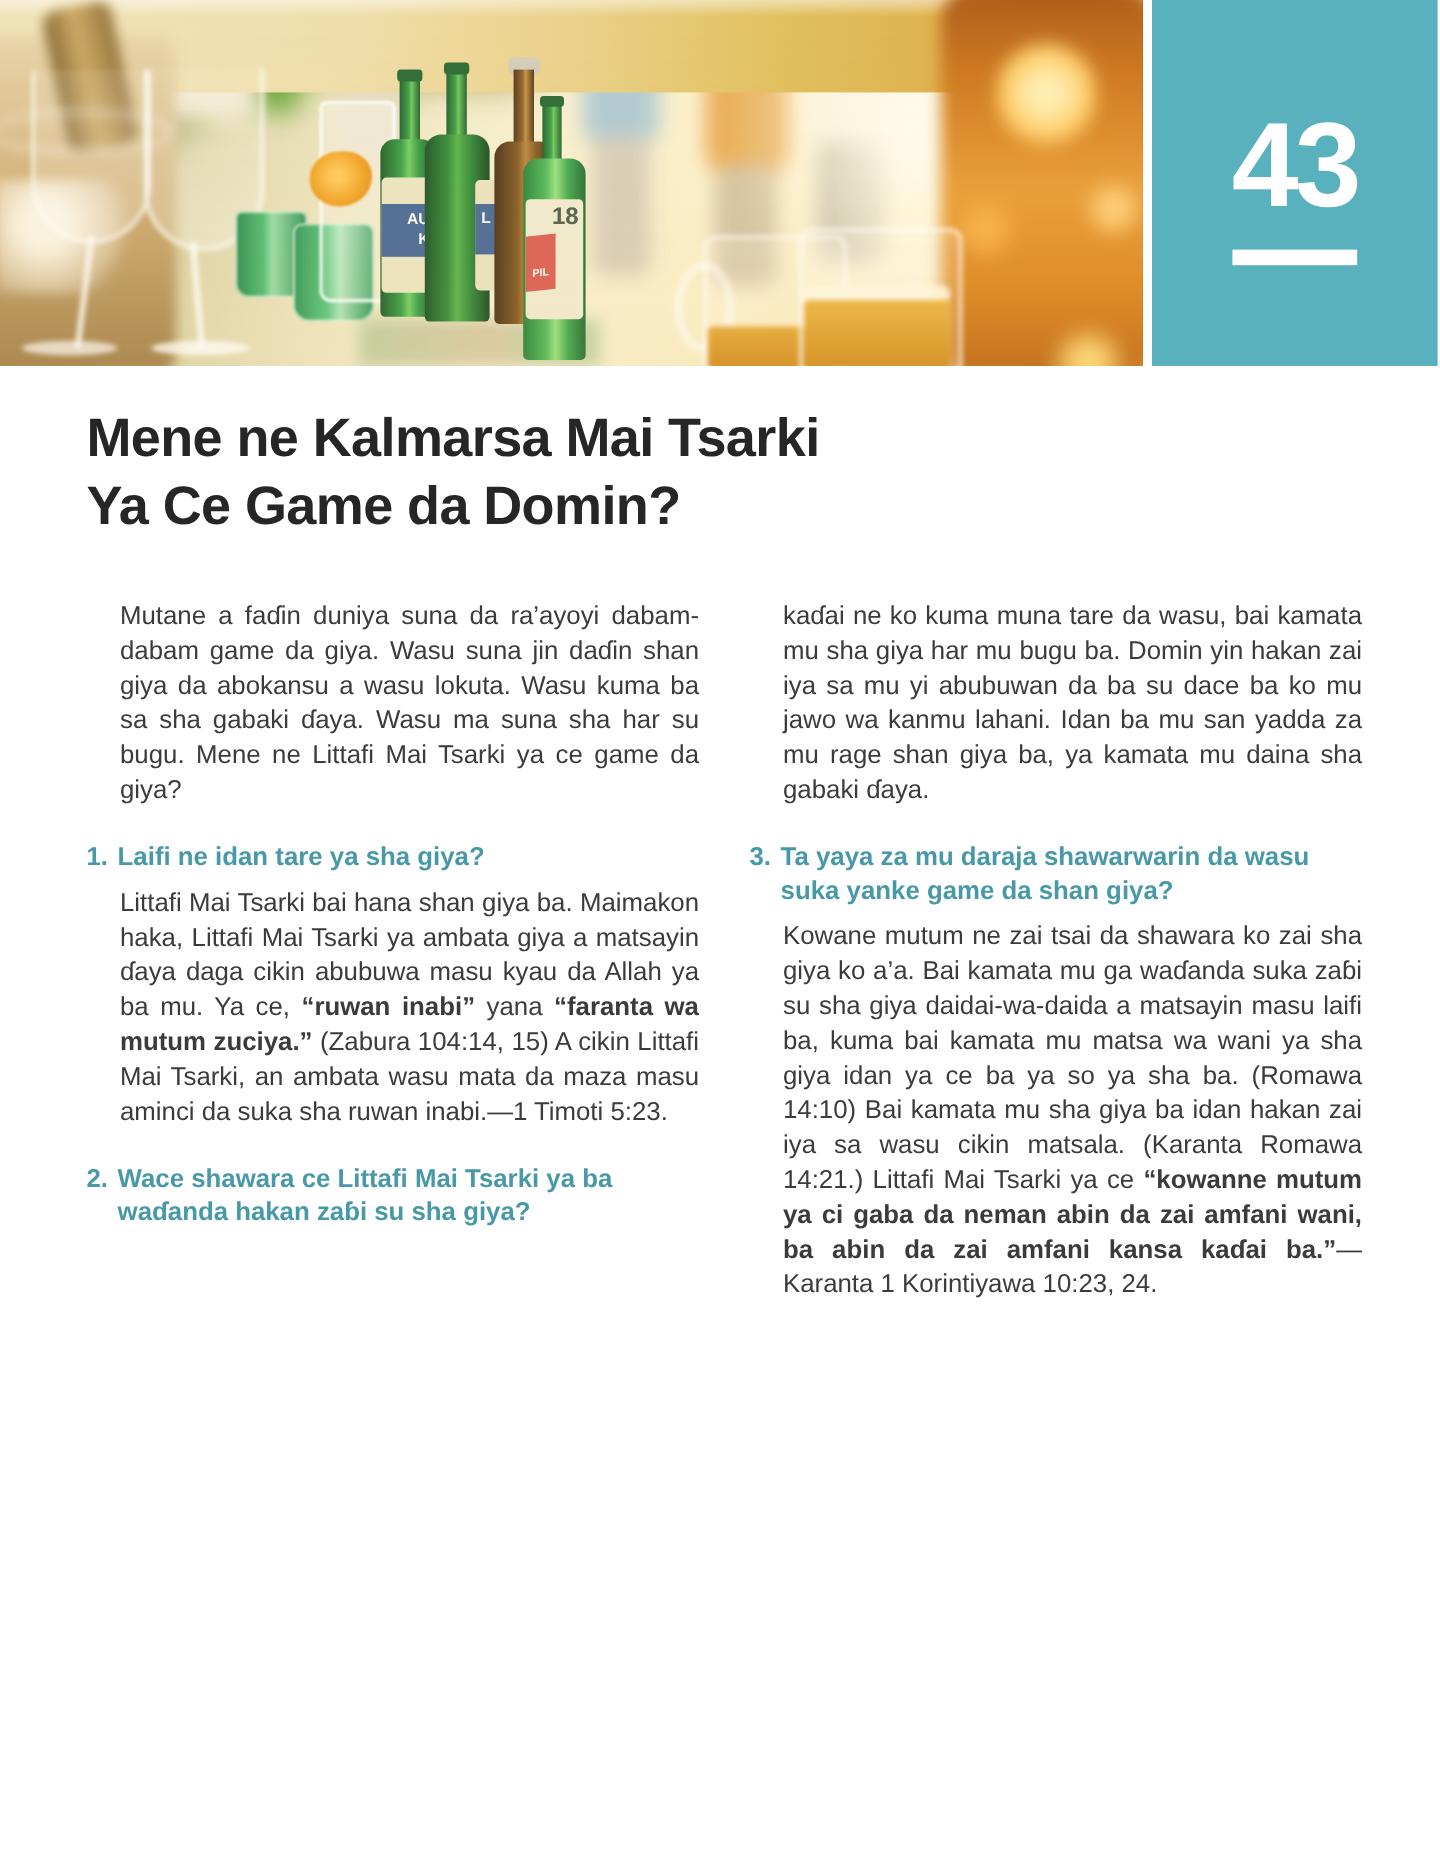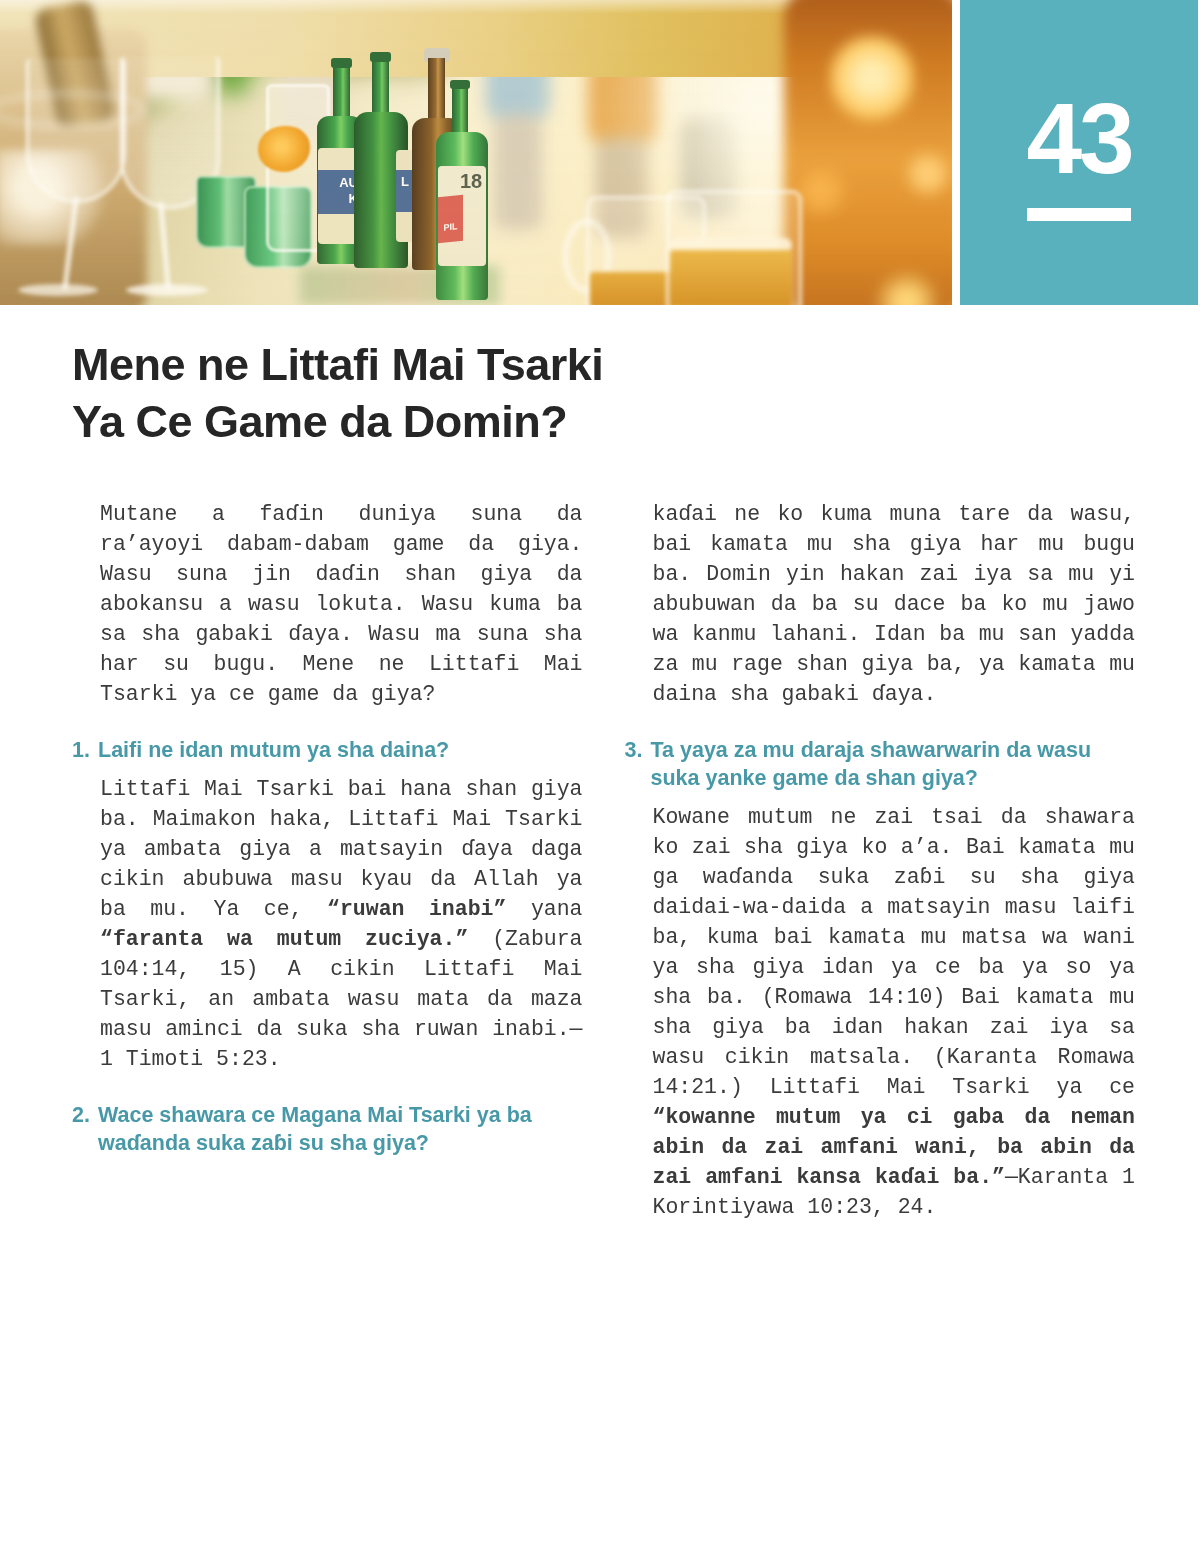--- a/index.html
+++ b/index.html
@@ -113,21 +113,21 @@
 
   
   .title{position:absolute;left:72px;top:336px;font-size:45px;line-height:57px;font-weight:700;
     color:var(--title-text,#262626);letter-spacing:-0.5px;}
 
   
   .columns{position:absolute;left:72px;top:499px;width:1063px;display:flex;gap:42px;}
   .col{flex:1;min-width:0;}
   .para{margin:0 0 0 28px;font-size:21.5px;line-height:29px;color:var(--body-text,#3B3B3B);
     text-align:justify;}
-  .para span{white-space:normal;font-family:Liberation Mono, monospace;}
+  .para span{white-space:normal;}
   .flows-on{text-align-last:justify;}
   .q{display:flex;margin:27px 0 10px 0;font-size:21.5px;line-height:28px;font-weight:700;
     color:var(--question-heading-teal,#4899A8);}
   .qnum{flex:0 0 26px;}
   .qtext{flex:1;}
 </style>
 </head>
 <body>
 
 <div class="page">
@@ -227,35 +227,35 @@
     </div>
     <div class="ly ph-glow"></div>
   </div>
 
   <div class="chapter-box">
     <div class="chapter-num">43</div>
     <div class="chapter-bar"></div>
   </div>
 
   <div class="title">
-    <div>Mene ne Littafi Mai Tsarki</div>
+    <div>Mene ne Kalmarsa Mai Tsarki</div>
     <div>Ya Ce Game da Domin?</div>
   </div>
 
   <div class="columns">
     <div class="col">
       <p class="para"><span>Mutane a faɗin duniya suna da ra’ayoyi dabam-dabam game da giya. Wasu suna jin daɗin shan giya da abokansu a wasu lokuta. Wasu kuma ba sa sha gabaki ɗaya. Wasu ma suna sha har su bugu. Mene ne Littafi Mai Tsarki ya ce game da giya?</span></p>
       <h3 class="q">
         <span class="qnum">1.</span>
-        <span class="qtext">Laifi ne idan mutum ya sha daina?</span>
+        <span class="qtext">Laifi ne idan tare ya sha giya?</span>
       </h3>
       <p class="para"><span>Littafi Mai Tsarki bai hana shan giya ba. Maima­kon haka, Littafi Mai Tsarki ya ambata giya a matsayin ɗaya daga cikin abubuwa masu kyau da Allah ya ba mu. Ya ce, </span><span style="font-weight: 700;">“ruwan inabi”</span><span> yana </span><span style="font-weight: 700;">“faranta wa mutum zuciya.”</span><span> (Zabura 104:14, 15) A cikin Littafi Mai Tsarki, an ambata wasu mata da maza masu aminci da suka sha ruwan inabi.—1 Timoti 5:23.</span></p>
       <h3 class="q">
         <span class="qnum">2.</span>
-        <span class="qtext">Wace shawara ce Magana Mai Tsarki ya ba waɗanda suka zaɓi su sha giya?</span>
+        <span class="qtext">Wace shawara ce Littafi Mai Tsarki ya ba waɗanda hakan zaɓi su sha giya?</span>
       </h3>
     </div>
     <div class="col">
       <p class="para"><span>kaɗai ne ko kuma muna tare da wasu, bai kama­ta mu sha giya har mu bugu ba. Domin yin ha­kan zai iya sa mu yi abubuwan da ba su dace ba ko mu jawo wa kanmu lahani. Idan ba mu san yadda za mu rage shan giya ba, ya kamata mu daina sha gabaki ɗaya.</span></p>
       <h3 class="q">
         <span class="qnum">3.</span>
         <span class="qtext">Ta yaya za mu daraja shawarwarin da wasu suka yanke game da shan giya?</span>
       </h3>
       <p class="para"><span>Kowane mutum ne zai tsai da shawara ko zai sha giya ko a’a. Bai kamata mu ga waɗanda suka zaɓi su sha giya daidai-wa-daida a matsa­yin masu laifi ba, kuma bai kamata mu ma­tsa wa wani ya sha giya idan ya ce ba ya so ya sha ba. (Romawa 14:10) Bai kamata mu sha giya ba idan hakan zai iya sa wasu cikin matsa­la. (Karanta Romawa 14:21.) Littafi Mai Tsarki ya ce </span><span style="font-weight: 700;">“kowanne mutum ya ci gaba da neman abin da zai amfani wani, ba abin da zai amfani kan­sa kaɗai ba.”</span><span>—Karanta 1 Korintiyawa 10:23, 24.</span></p>
     </div>

